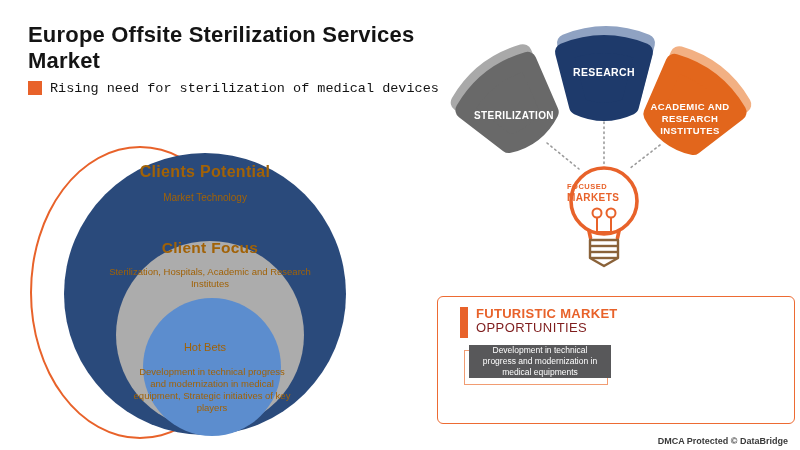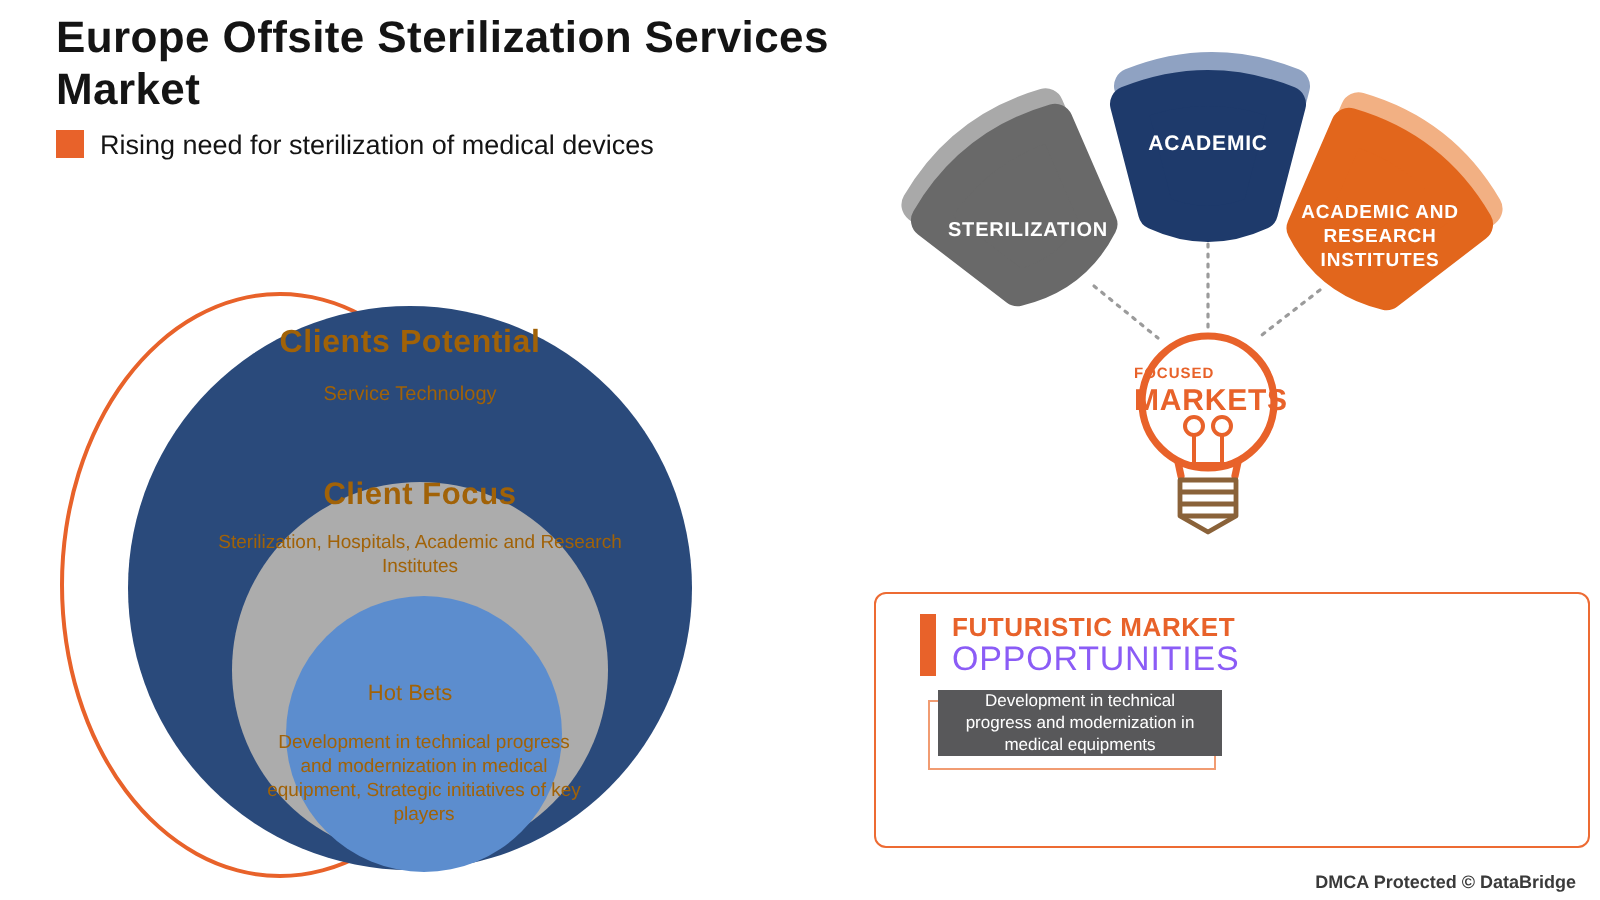--- a/index.html
+++ b/index.html
@@ -3,22 +3,22 @@
 <meta charset="utf-8">
 <style>
   html,body{margin:0;padding:0;background:#fff;}
   *{box-sizing:border-box;}
   .stage{
     position:relative;width:800px;height:450px;background:#ffffff;overflow:hidden;
     font-family:"Liberation Sans","DejaVu Sans",sans-serif;
   }
   
   .header{position:absolute;left:28px;top:6px;width:440px;}
-  .title{font-size:22px;line-height:1.18;font-weight:bold;color:#141414;letter-spacing:.2px;}
-  .subtitle-row{display:flex;align-items:center;margin-top:7px;}
+  .title{font-size:22px;line-height:1.18;font-weight:bold;color:#141414;letter-spacing:.2px;margin-top:16px;}
+  .subtitle-row{display:flex;align-items:center;margin-top:7px;font-family:Liberation Mono, monospace;}
   .bullet{width:14px;height:14px;background:#E8622A;margin-right:8px;flex:0 0 auto;}
   .subtitle{font-size:13.5px;color:#141414;}
   
   .circle{position:absolute;border-radius:50%;}
   .orange-ellipse{left:30px;top:146px;width:220px;height:293px;border:2px solid #E8622A;border-radius:50%;background:transparent;z-index:1;}
   .c-outer{left:64px;top:153px;width:282px;height:282px;background:#2A4A7B;z-index:2;}
   .c-mid{left:116px;top:241px;width:188px;height:188px;background:#ACACAC;z-index:3;}
   .c-inner{left:143px;top:298px;width:138px;height:138px;background:#5C8DCE;z-index:4;}
   .venn-text{position:absolute;z-index:5;color:#a16207;text-align:center;}
   .vt-outer-title{left:85px;top:163px;width:240px;font-size:16px;font-weight:bold;letter-spacing:.3px;}
@@ -28,27 +28,27 @@
   .vt-inner-title{left:130px;top:341px;width:150px;font-size:11px;font-weight:normal;}
   .vt-inner-sub{left:132px;top:366px;width:160px;font-size:9.5px;line-height:1.25;}
   
   .fm-svg{position:absolute;left:400px;top:0;width:400px;height:300px;z-index:1;}
   .petal-label{position:absolute;z-index:2;color:#fff;font-weight:bold;text-align:center;letter-spacing:.4px;}
   .pl-steril{left:458px;top:110px;width:112px;font-size:10px;}
   .pl-hosp{left:554px;top:66px;width:100px;font-size:10.5px;}
   .pl-acad{left:634px;top:101px;width:112px;font-size:9.5px;line-height:1.25;}
   .bulb-label{position:absolute;left:567px;top:182px;width:72px;z-index:2;text-align:left;color:#E8622A;font-weight:bold;}
   .bulb-l1{font-size:7.5px;letter-spacing:.5px;}
-  .bulb-l2{font-size:15px;letter-spacing:.4px;margin-top:1px;}
+  .bulb-l2{font-size:10px;letter-spacing:.4px;margin-top:1px;}
   
   .opps{position:absolute;left:437px;top:296px;width:358px;height:128px;border:1.5px solid #ED6B33;border-radius:6px;z-index:2;}
   .opps-head{position:absolute;left:22px;top:10px;display:flex;}
   .opps-bar{width:8px;height:31px;background:#E8622A;margin-right:8px;}
   .opps-h1{font-size:13px;font-weight:bold;color:#E8622A;letter-spacing:.3px;line-height:1.1;}
-  .opps-h2{font-size:17px;font-weight:normal;color:#8b5cf6;letter-spacing:.4px;line-height:1.0;}
+  .opps-h2{font-size:13px;font-weight:normal;color:#7f1d1d;letter-spacing:.4px;line-height:1.0;}
   .opp-box{position:absolute;background:#58585A;color:#fff;font-size:8.5px;line-height:1.3;
            display:flex;align-items:center;justify-content:center;text-align:center;padding:2px 6px;}
   .opp-box::before{content:"";position:absolute;left:-5px;top:5px;width:100%;height:100%;
            border:1.5px solid #F19C72;z-index:-1;}
   .opp-1{left:31px;top:48px;width:142px;height:33px;}
   .opp-2{left:182px;top:50px;width:138px;height:30px;}
   .opp-3{left:105px;top:89px;width:140px;height:30px;}
   
   .copyright{position:absolute;right:12px;bottom:4px;font-size:9px;font-weight:bold;color:#3A3A3A;z-index:3;}
 </style>
@@ -64,21 +64,21 @@
       <span class="subtitle">Rising need for sterilization of medical devices</span>
     </div>
   </div>
 
   <div class="circle orange-ellipse"></div>
   <div class="circle c-outer"></div>
   <div class="circle c-mid"></div>
   <div class="circle c-inner"></div>
 
   <div class="venn-text vt-outer-title">Clients Potential</div>
-  <div class="venn-text vt-outer-sub">Service Technology</div>
+  <div class="venn-text vt-outer-sub">Market Technology</div>
   <div class="venn-text vt-mid-sub">Sterilization, Hospitals, Academic and Research Institutes</div>
   <div class="venn-text vt-mid-title">Client Focus</div>
   <div class="venn-text vt-inner-title">Hot Bets</div>
   <div class="venn-text vt-inner-sub">Development in technical progress and modernization in medical equipment, Strategic initiatives of key players</div>
 
   <svg class="fm-svg" viewBox="0 0 400 300">
 
     <g transform="translate(112,106) rotate(-38)">
       <path d="M -40,-26 Q 0,-42 40,-26 L 26,28 Q 0,40 -26,28 Z" transform="translate(1,-9)" fill="#A9A9A9" stroke="#A9A9A9" stroke-width="18" stroke-linejoin="round"></path>
       <path d="M -40,-26 Q 0,-42 40,-26 L 26,28 Q 0,40 -26,28 Z" fill="#696969" stroke="#696969" stroke-width="18" stroke-linejoin="round"></path>
@@ -119,21 +119,21 @@
       <g stroke="#8A6239" stroke-width="2.4" fill="#fff" stroke-linejoin="round">
         <path d="M 190,240 L 218,240 L 218,258 L 204,266 L 190,258 Z"></path>
         <line x1="190" y1="246" x2="218" y2="246"></line>
         <line x1="190" y1="252" x2="218" y2="252"></line>
         <line x1="191" y1="258" x2="217" y2="258"></line>
       </g>
     </g>
   </svg>
 
   <div class="petal-label pl-steril">STERILIZATION</div>
-  <div class="petal-label pl-hosp">ACADEMIC</div>
+  <div class="petal-label pl-hosp">RESEARCH</div>
   <div class="petal-label pl-acad">ACADEMIC AND RESEARCH INSTITUTES</div>
 
   <div class="bulb-label">
     <div class="bulb-l1">FOCUSED</div>
     <div class="bulb-l2">MARKETS</div>
   </div>
 
   <div class="opps">
     <div class="opps-head">
       <div class="opps-bar"></div>

